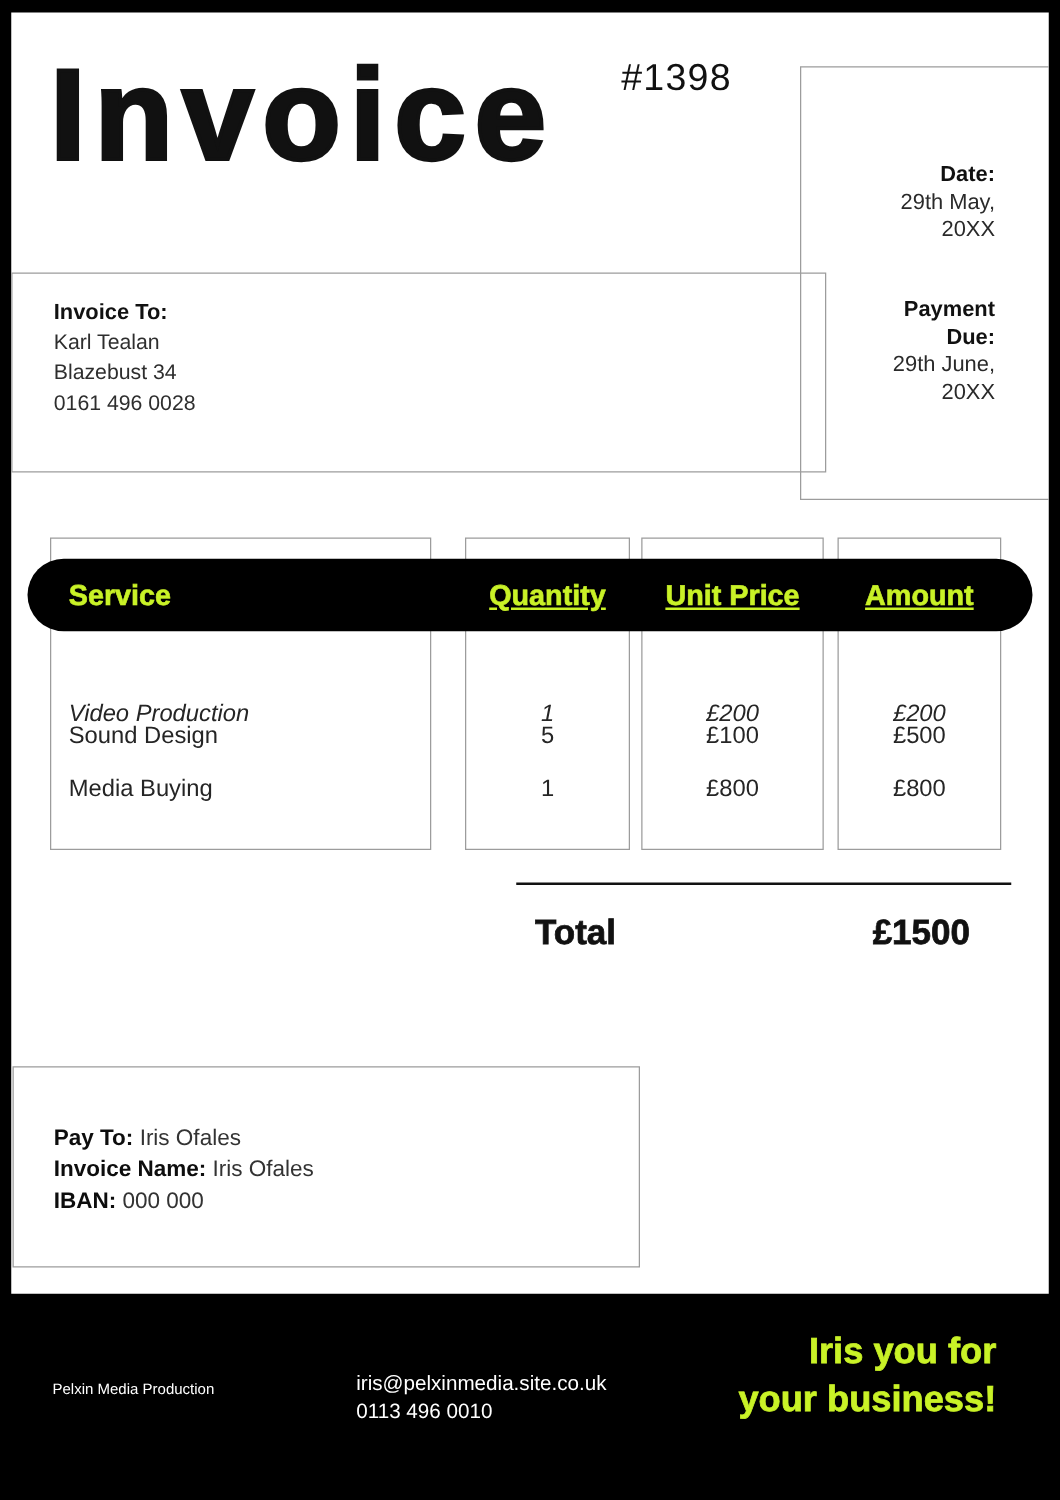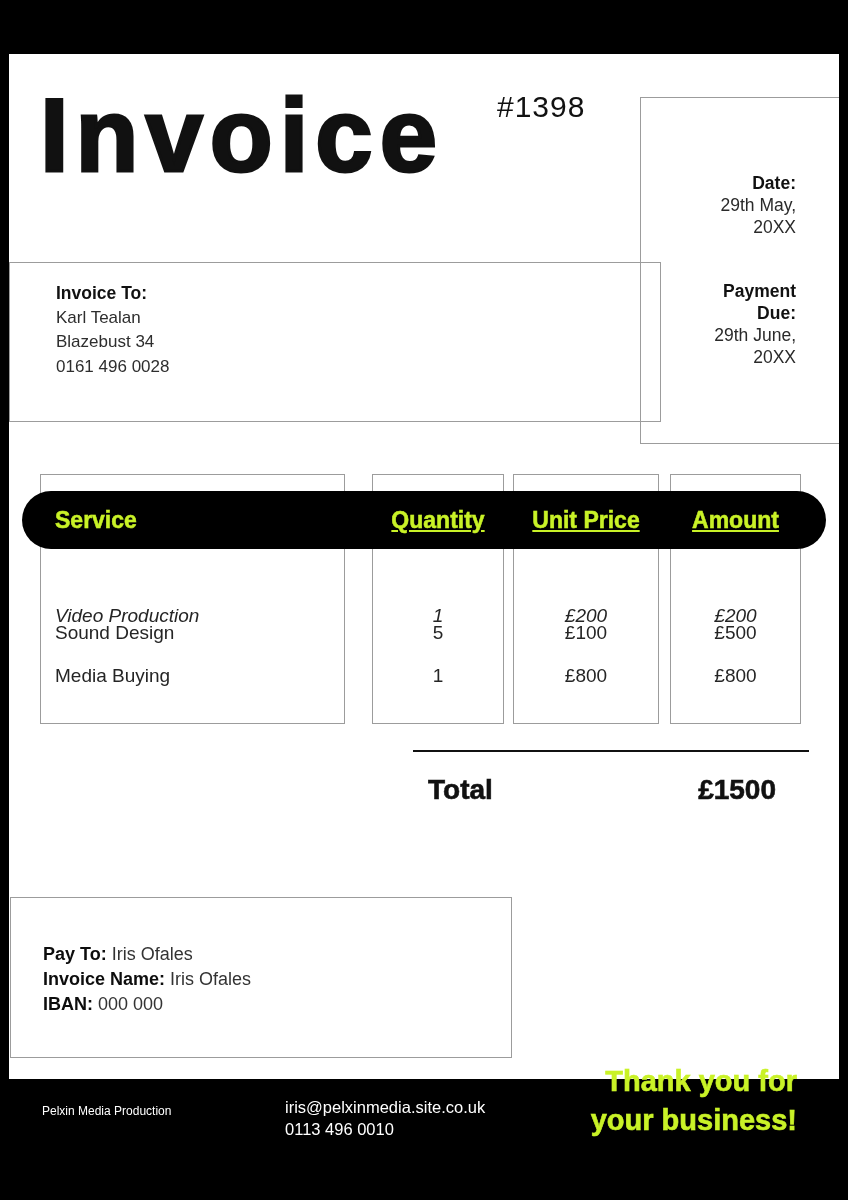--- a/index.html
+++ b/index.html
@@ -10,21 +10,20 @@
     font-family: "Liberation Sans", sans-serif;
     color: #1f1f1f;
     overflow: hidden;
   }
   .page {
     position: absolute;
     left: 9px; top: 10px;
     width: 830px; height: 1025px;
     background: #ffffff;
     overflow: hidden;
-    margin-top: 44px;
   }
   .abs { position: absolute; }
 
   .title {
     left: 31px; top: 30px;
     font-size: 103px;
     font-weight: bold;
     letter-spacing: 7px;
     color: #111;
     -webkit-text-stroke: 3px #111;
@@ -49,21 +48,21 @@
     font-size: 17.5px;
     line-height: 22px;
     color: #2a2a2a;
   }
   .meta-label { font-weight: bold; color: #111; }
   .meta-label.due { max-width: 112px; margin-left: auto; margin-top: 42px; }
 
   .billto-box {
     left: 0px; top: 208px;
     width: 652px; height: 160px;
-    padding: 18px 0 0 46px;
+    padding: 18px 0 0 33px;
     font-size: 17px;
     line-height: 24.6px;
     color: #2e2e2e;
   }
   .billto-label { font-weight: bold; font-size: 17.5px; color: #111; }
 
   .col-frame { top: 420px; height: 250px; }
   .col-service  { left: 31px;  width: 305px; }
   .col-quantity { left: 363px; width: 132px; }
   .col-unit     { left: 504px; width: 146px; }
@@ -192,15 +191,15 @@
   </div>
 
 </div>
 
 <div class="abs footer-company">Pelxin Media Production</div>
 <div class="abs footer-contact">
   <div>iris@pelxinmedia.site.co.uk</div>
   <div>0113 496 0010</div>
 </div>
 <div class="abs thanks">
-  <div>Thank you for</div>
+  <div>Iris you for</div>
   <div>your business!</div>
 </div>
 
 </body></html>

